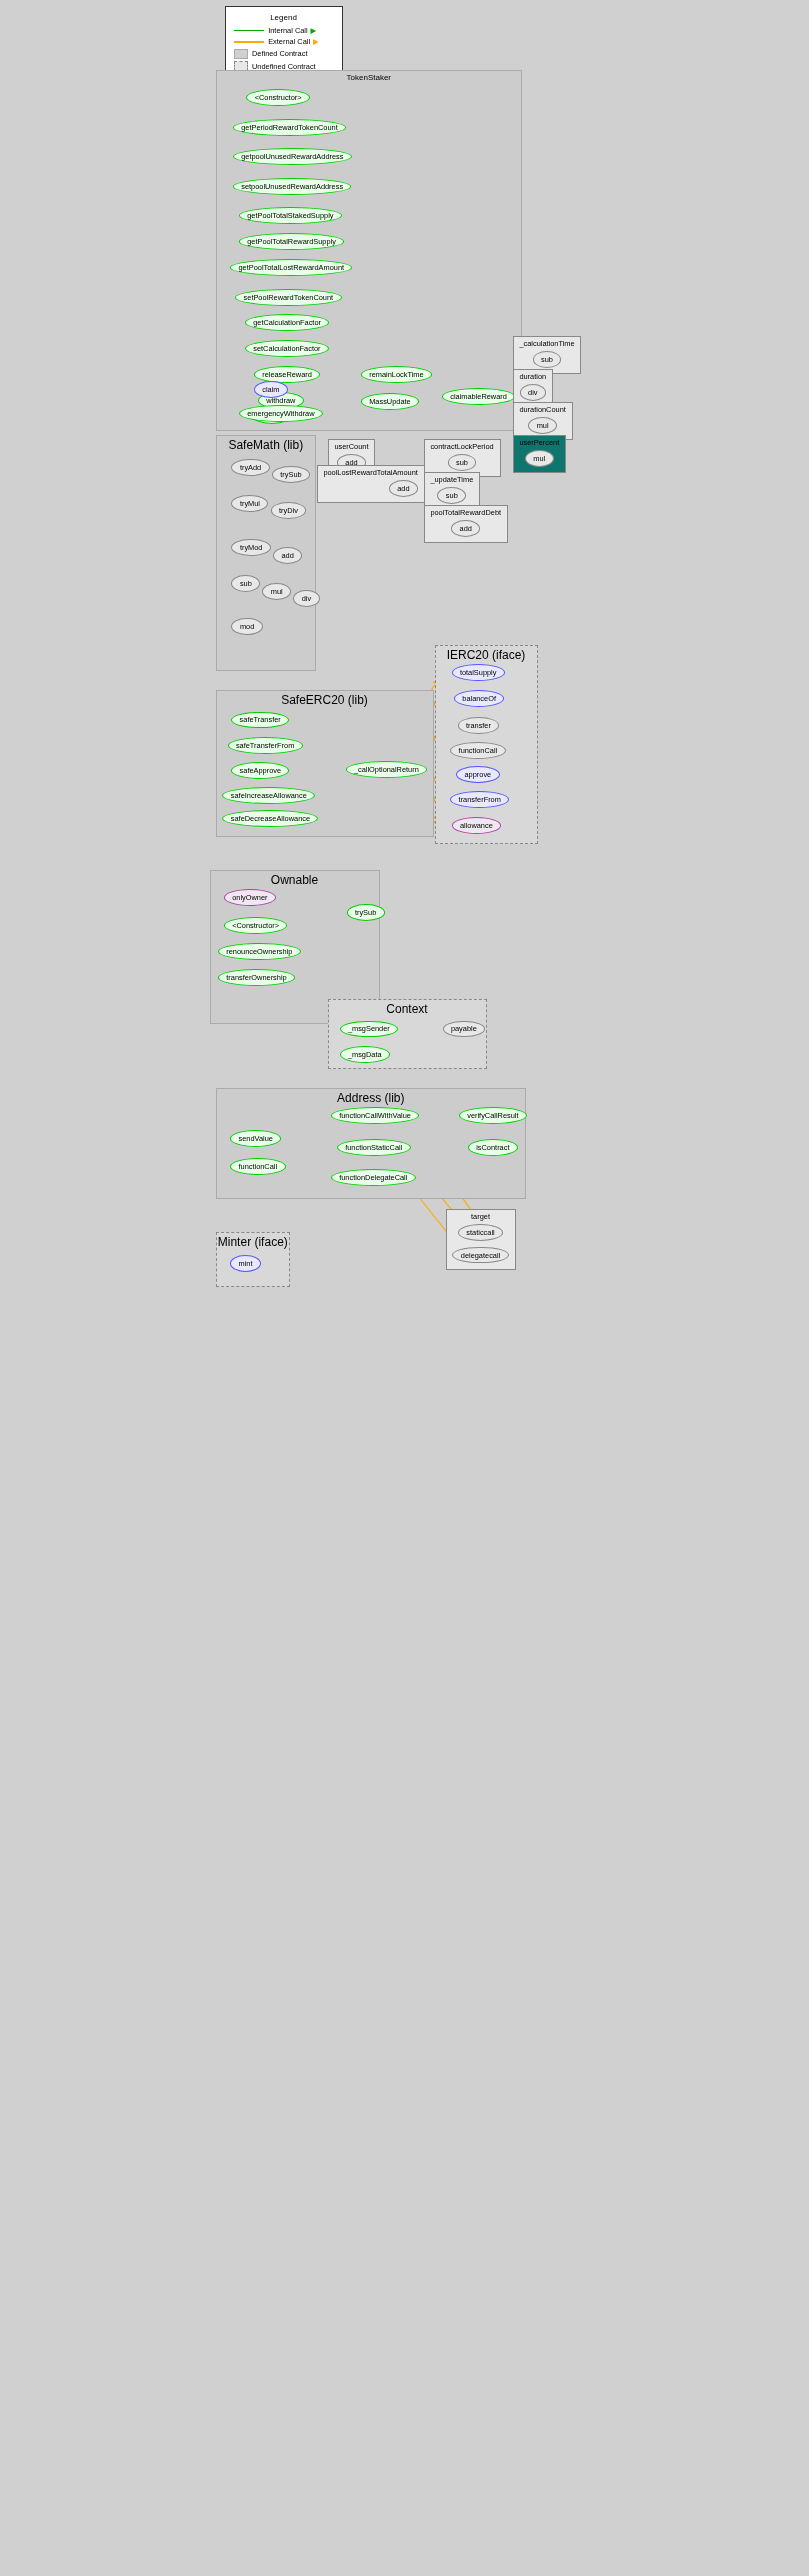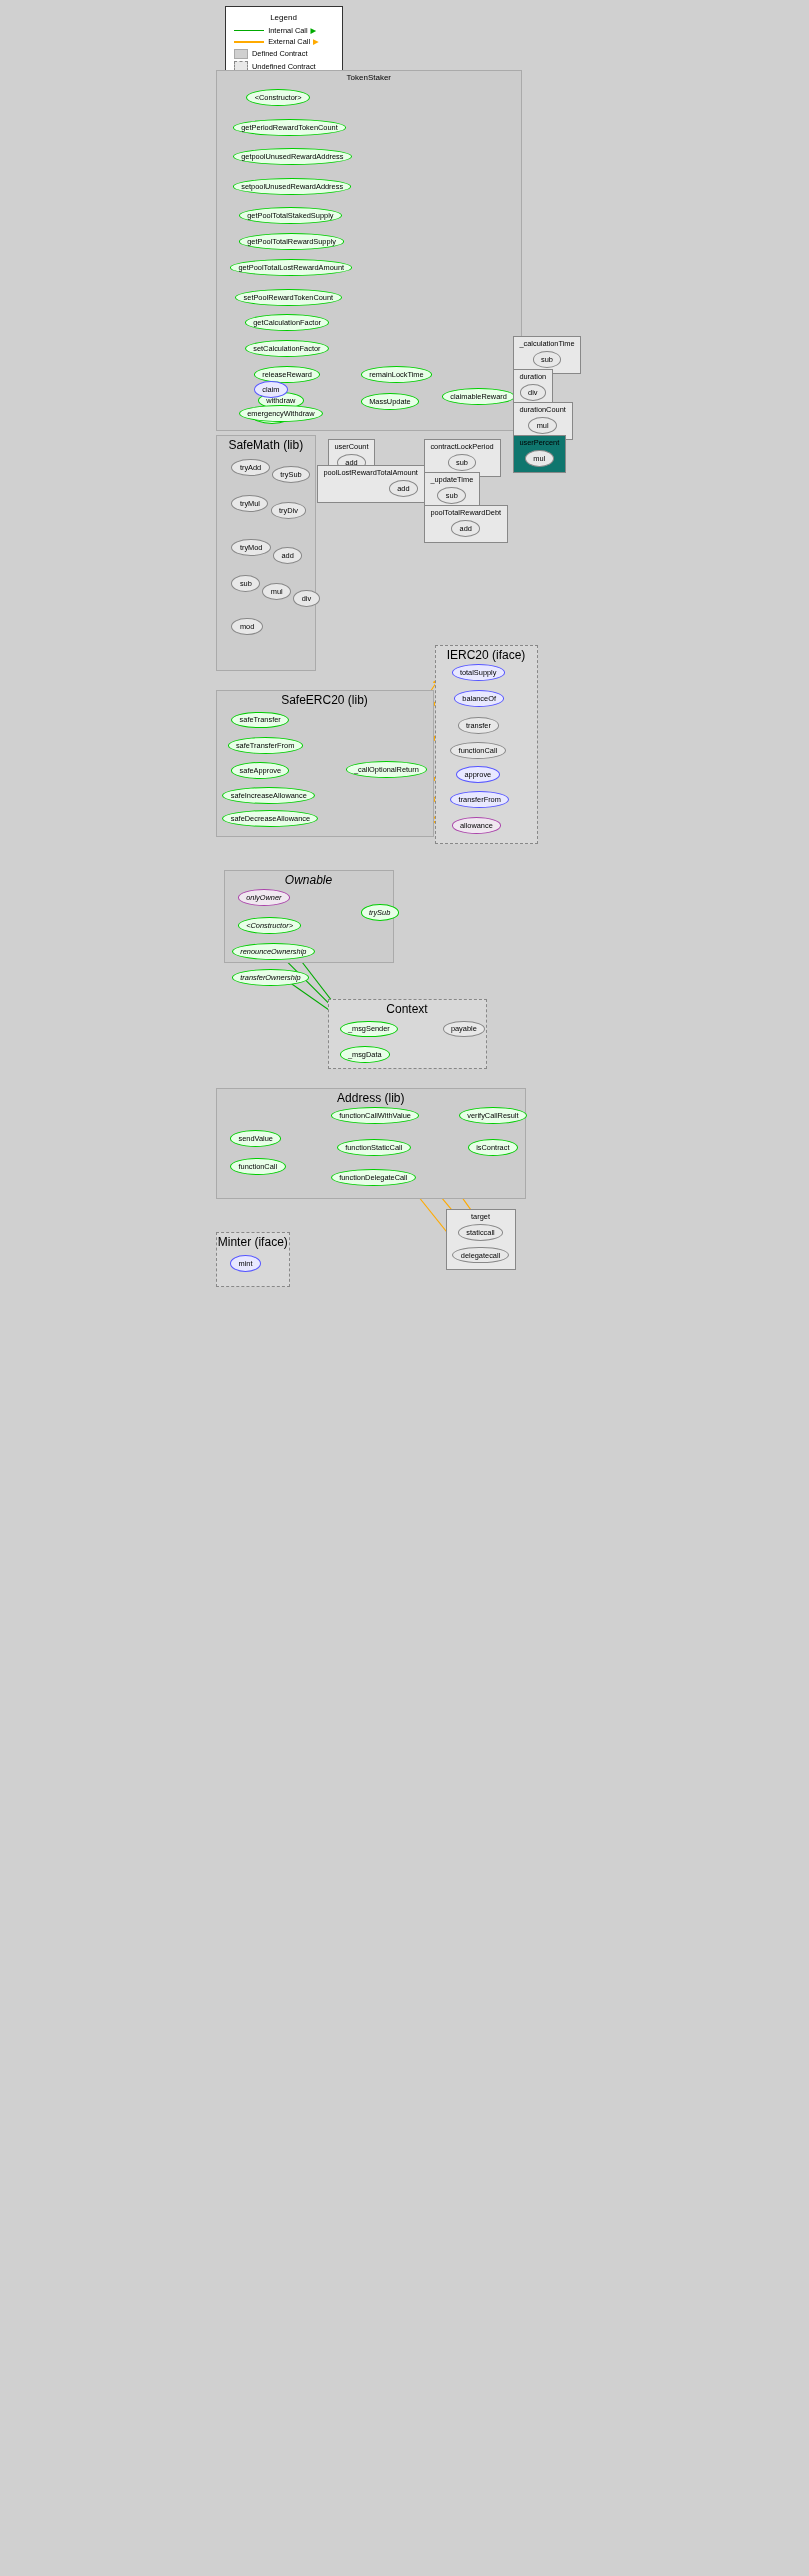--- a/index.html
+++ b/index.html
@@ -374,21 +374,21 @@
         <span>approve</span>
       </div>
     <div class="node node-blue" style="position:absolute;left:14.7px;top:145px;">
         <span>transferFrom</span>
       </div>
     <div class="node node-purple" style="position:absolute;left:16px;top:171px;">
         <span>allowance</span>
       </div>
   </div>
 
-  <div class="container-box" style="position:absolute; top:870px; left:21px; width:170px; height:93px;font-style:italic;">
+  <div class="container-box" style="position:absolute; top:870px; left:7px; width:170px; height:154px;">
     <div class="container-label">Ownable</div>
     <div class="node node-purple" style="position:absolute;left:13.3px;top:18.4px;">
         <span>onlyOwner</span>
       </div>
     <div class="node node-green" style="position:absolute;left:13.3px;top:46px;">
         <span>&lt;Constructor&gt;</span>
       </div>
     <div class="node node-green" style="position:absolute;left:7.4px;top:72px;">
         <span>renounceOwnership</span>
       </div>

